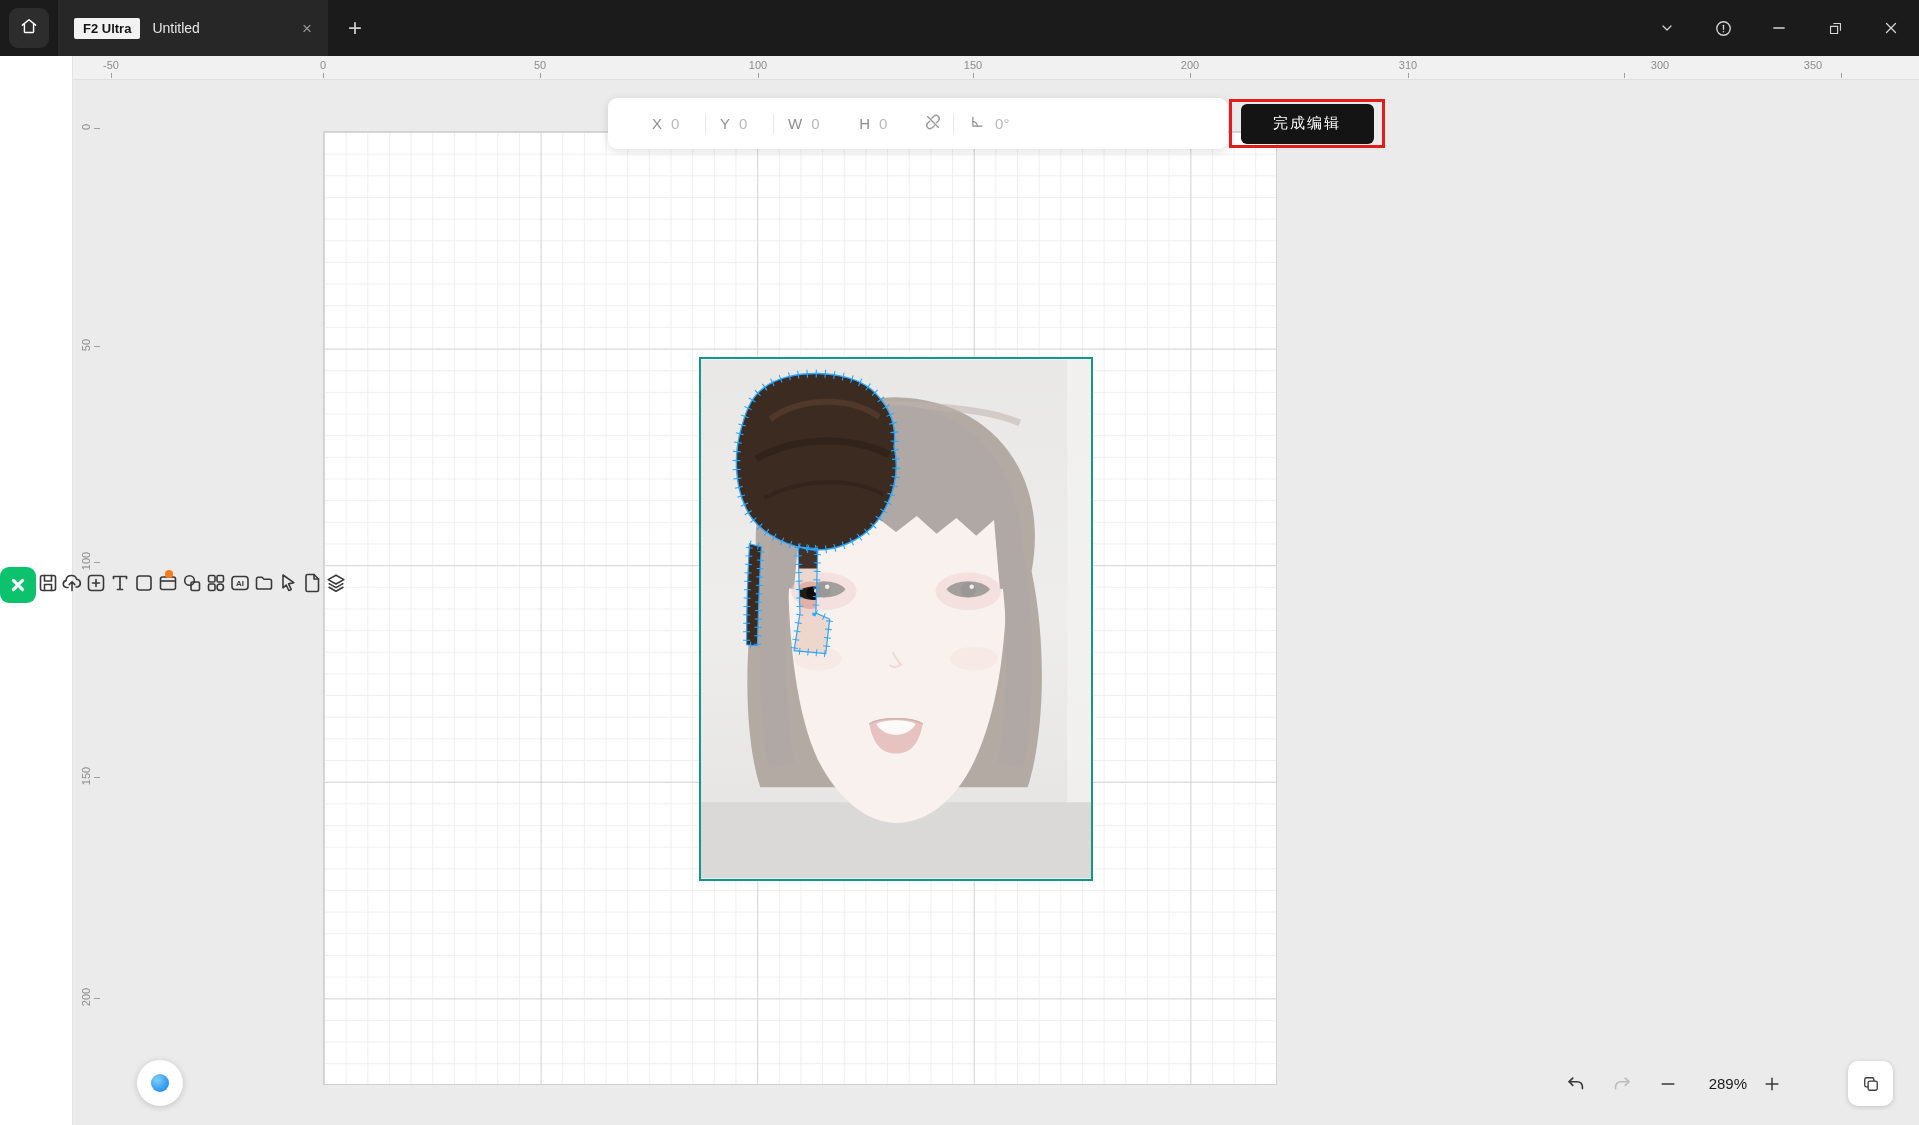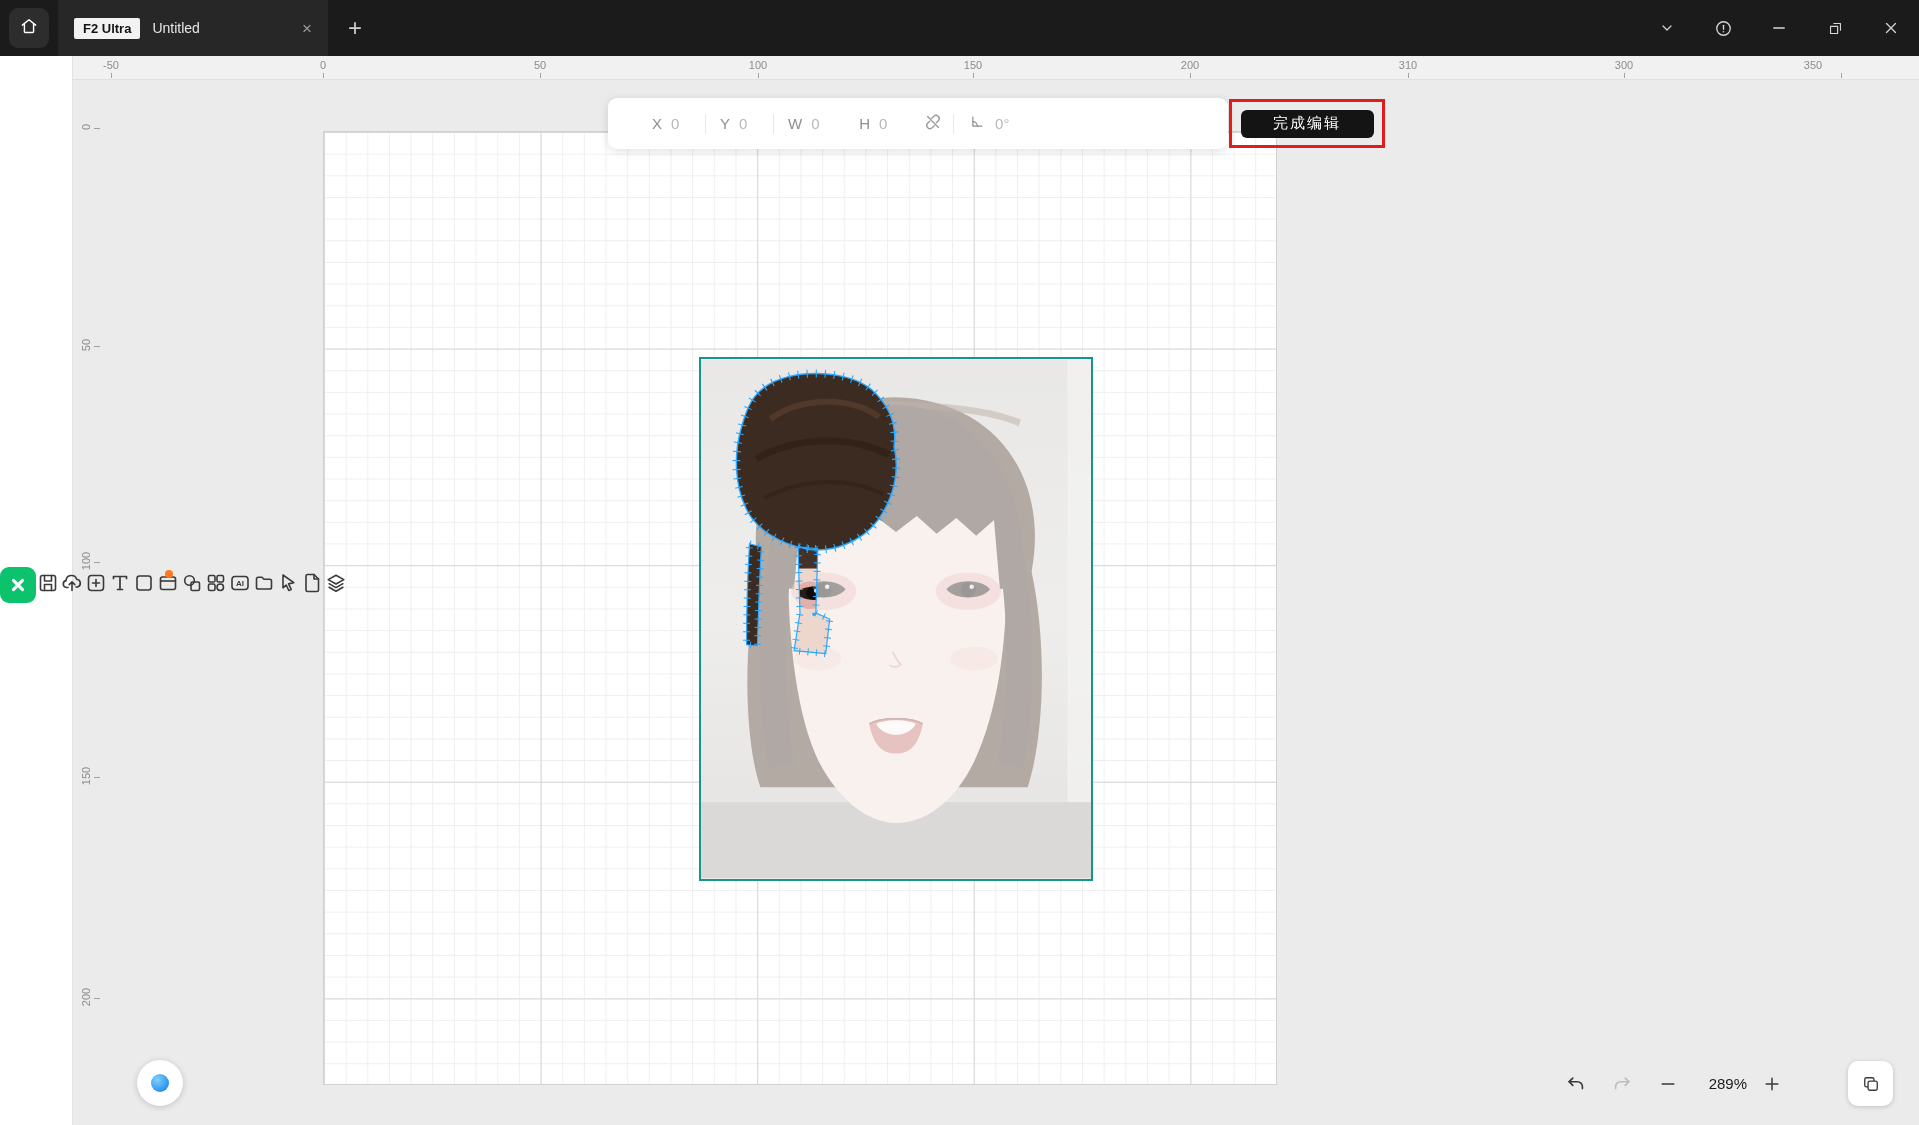--- a/index.html
+++ b/index.html
@@ -63,21 +63,21 @@
                display:flex; align-items:center; padding:0 10px 0 30px; font-size:15px; }
   .field { display:flex; align-items:center; gap:9px; padding:0 14px; cursor:text; }
   .field .lbl { color:#8f8f8f; }
   .field .val { color:#b9b9b9; min-width:20px; }
   .sep { width:1px; height:20px; background:#e8e8e8; }
   .icon-btn { display:flex; align-items:center; justify-content:center; padding:0 10px; cursor:pointer; }
 
   .redbox { position:absolute; left:1229px; top:99px; width:156px; height:49px;
             border:3px solid #e21b1b; z-index:40; display:flex; align-items:center;
             justify-content:center; pointer-events:none; }
-  .finish-btn { width:133px; height:28px; background:#141414; color:#ffffff; border:none;
+  .finish-btn { width:133px; height:40px; background:#141414; color:#ffffff; border:none;
                 border-radius:6px; font-size:15px; letter-spacing:2px; cursor:pointer;
                 pointer-events:auto; font-family:"Liberation Sans", sans-serif; }
 
   
   .zoombar { position:absolute; left:1555px; top:1061px; height:45px; display:flex;
              align-items:center; gap:4px; z-index:30; }
   .zbtn { width:42px; height:42px; display:flex; align-items:center; justify-content:center;
           cursor:pointer; border-radius:8px; }
   .zoom-level { width:54px; text-align:right; font-size:15px; color:#1a1a1a; cursor:pointer; }
   .dup-btn { position:absolute; left:1848px; top:1061px; width:45px; height:45px; background:#ffffff;
@@ -234,21 +234,21 @@
   <span class="hlabel" style="left:540px">50</span>
     <i class="htick" style="left:540px"></i>
   <span class="hlabel" style="left:758px">100</span>
     <i class="htick" style="left:758px"></i>
   <span class="hlabel" style="left:973px">150</span>
     <i class="htick" style="left:973px"></i>
   <span class="hlabel" style="left:1190px">200</span>
     <i class="htick" style="left:1190px"></i>
   <span class="hlabel" style="left:1408px">310</span>
     <i class="htick" style="left:1408px"></i>
-  <span class="hlabel" style="left:1624px">300</span>
+  <span class="hlabel" style="left:1660px">300</span>
     <i class="htick" style="left:1624px"></i>
   <span class="hlabel" style="left:1813px">350</span>
     <i class="htick" style="left:1841px"></i>
 </div>
 <div class="ruler-left">
   <span class="vlabel" style="top:41px">0</span>
     <i class="vtick" style="top:48px"></i>
   <span class="vlabel" style="top:259px">50</span>
     <i class="vtick" style="top:266px"></i>
   <span class="vlabel" style="top:475px">100</span>

